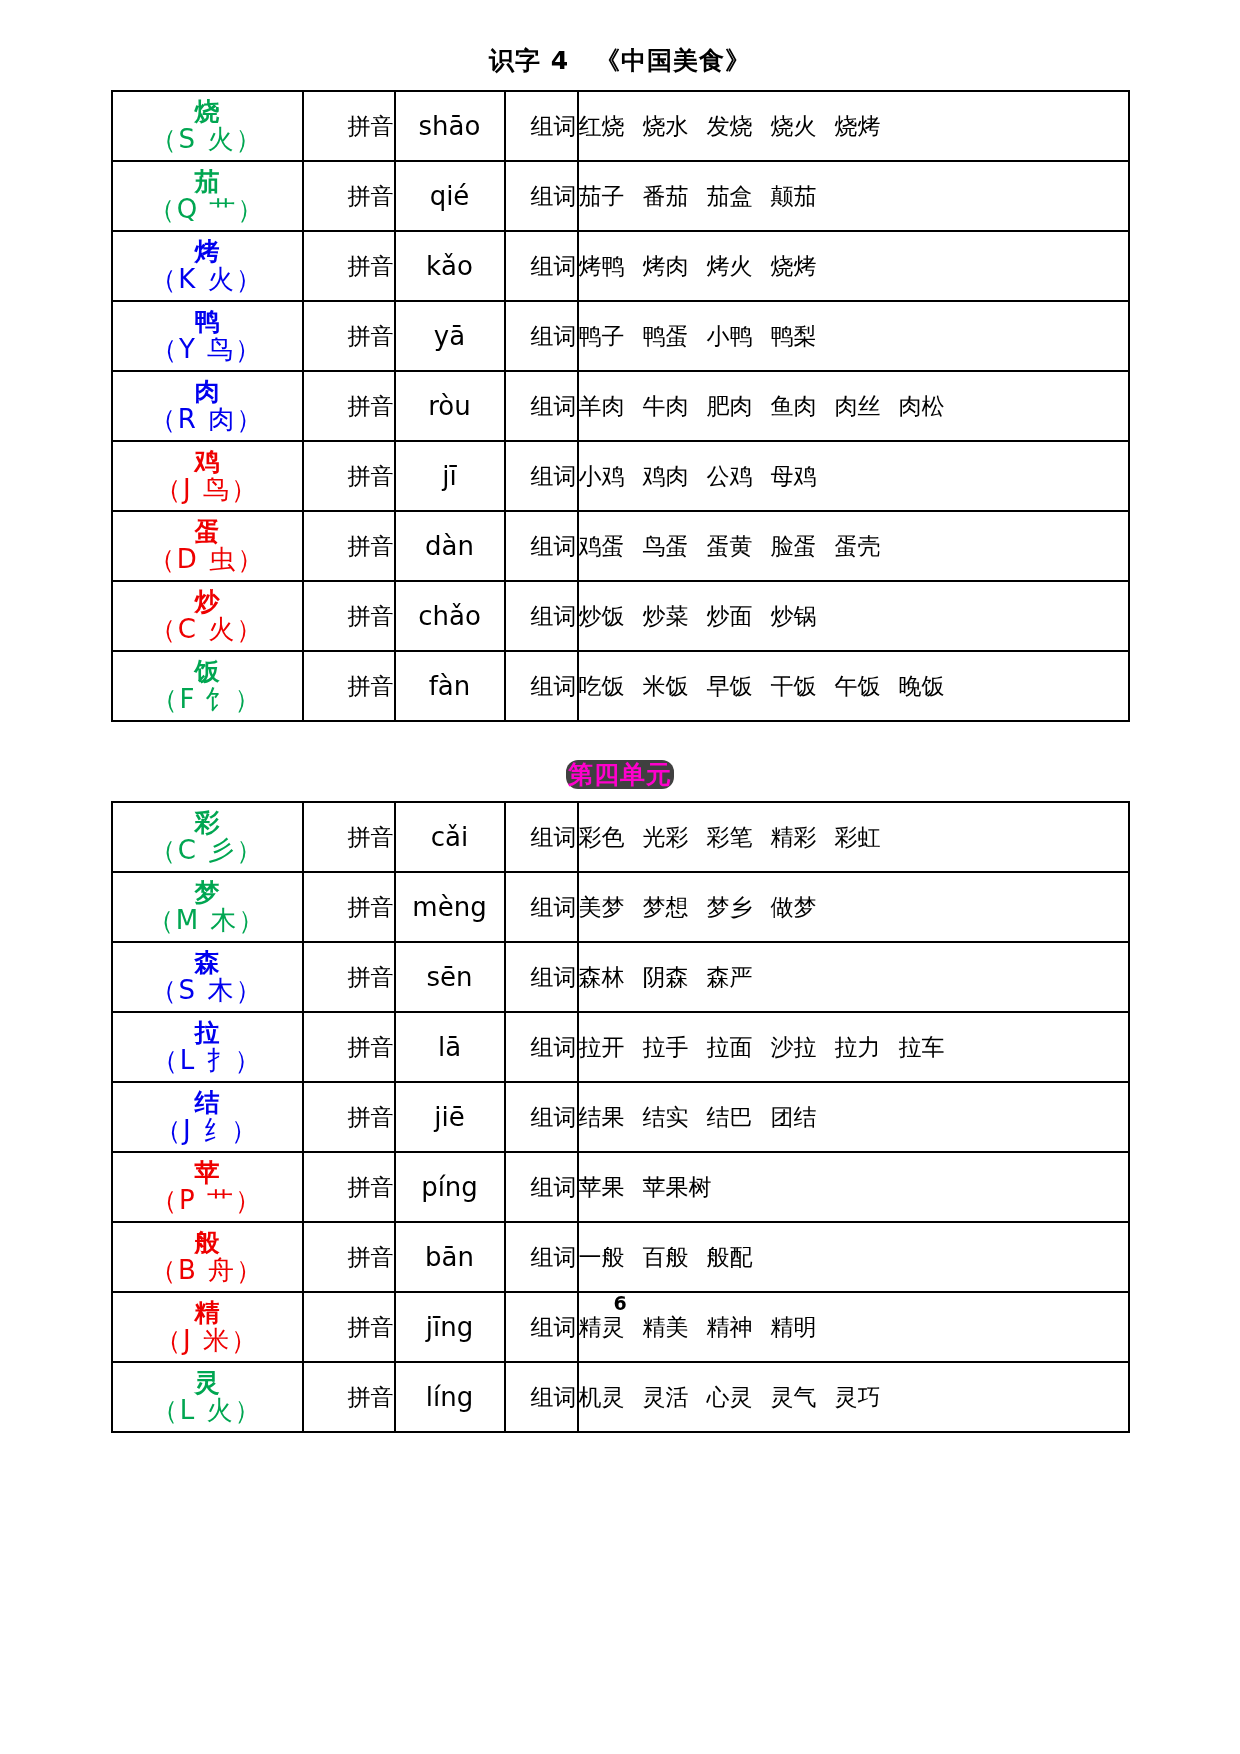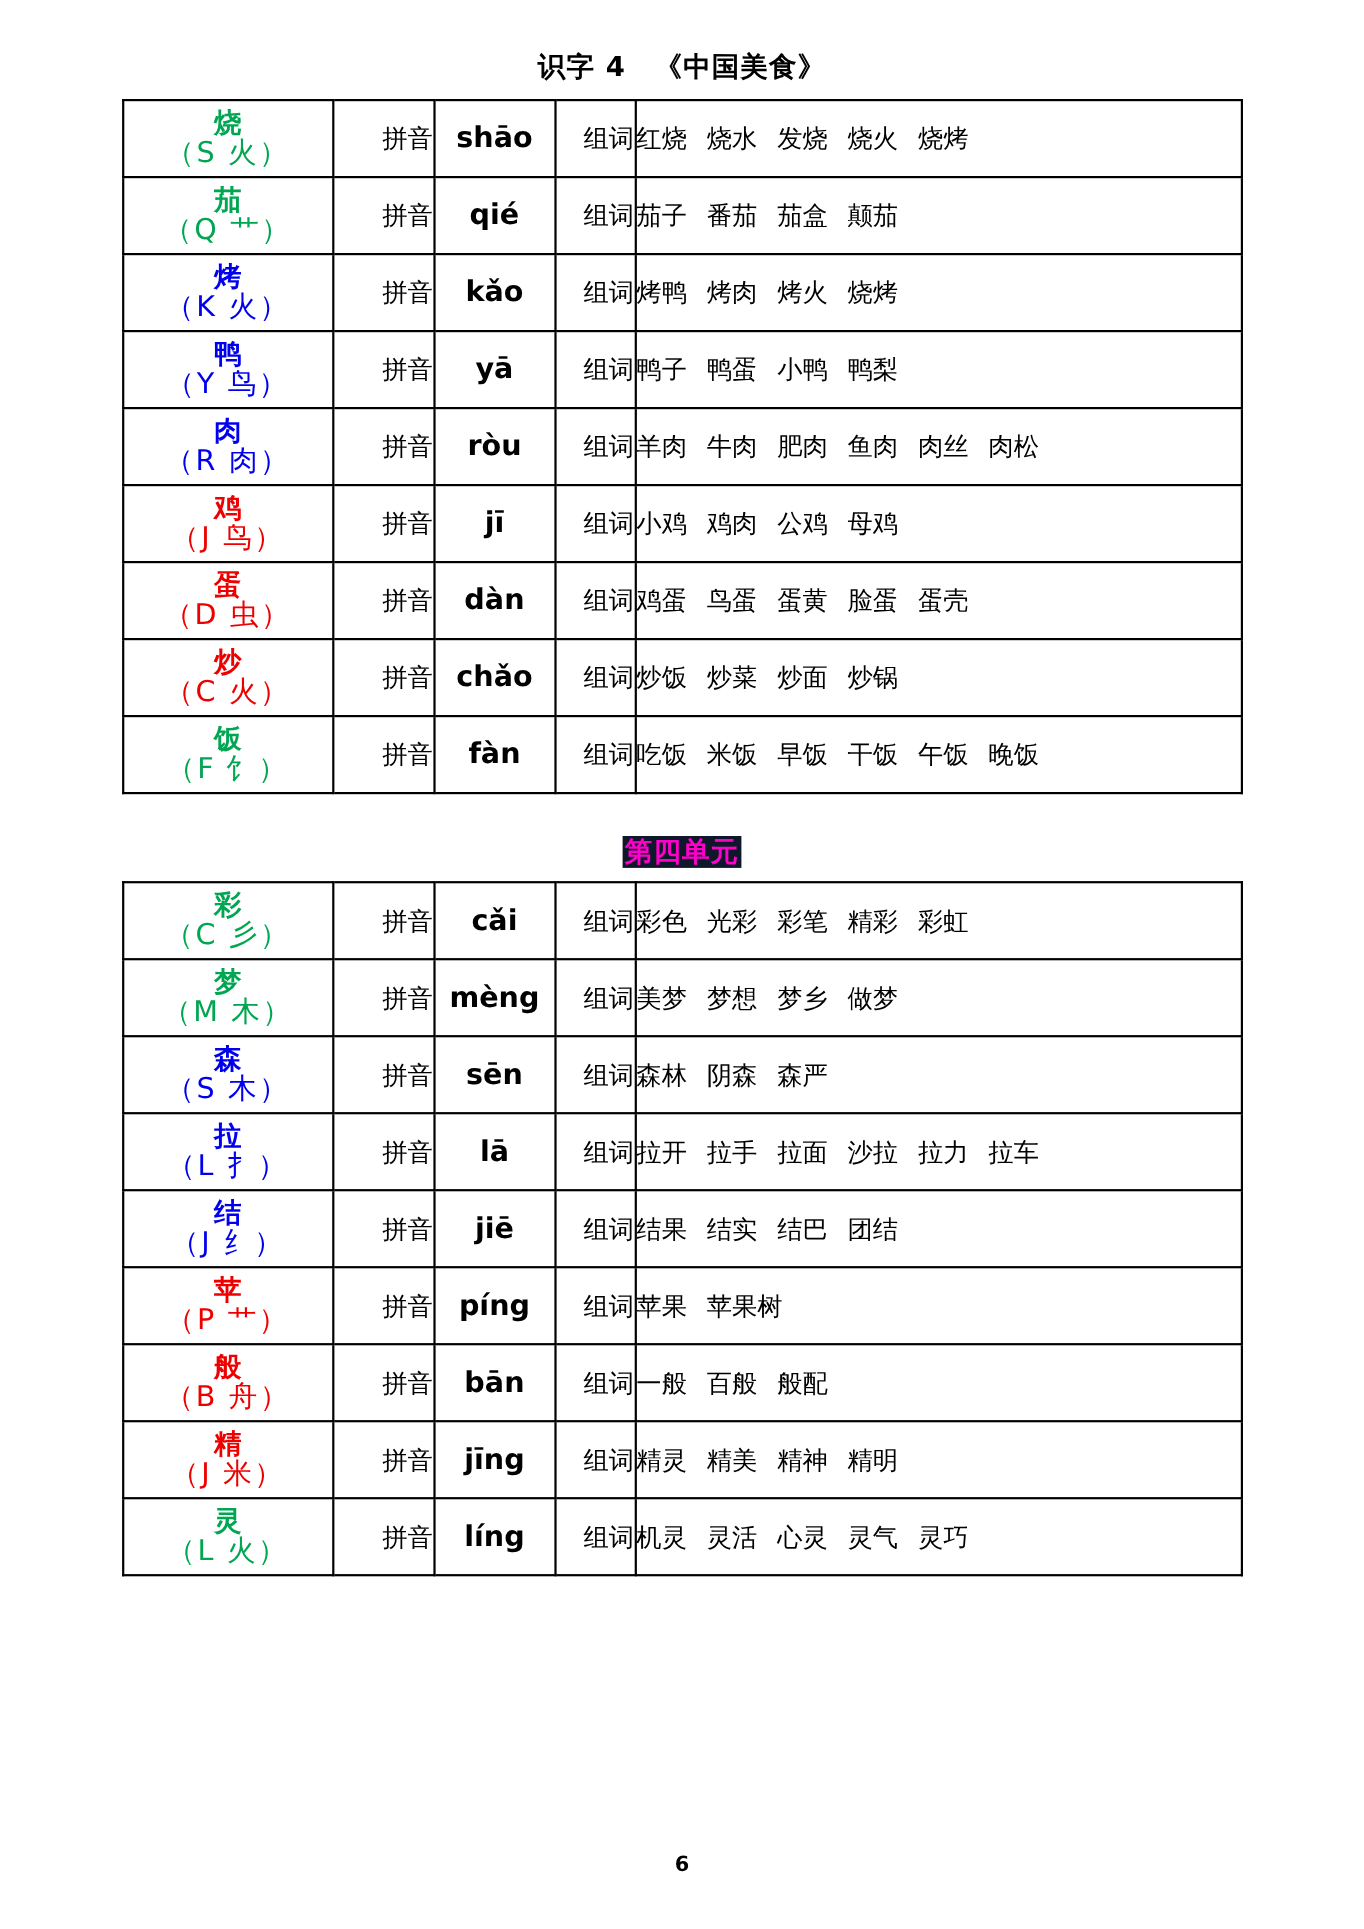--- a/index.html
+++ b/index.html
@@ -9,21 +9,21 @@
   }
   body {
     width: 1240px;
     height: 1754px;
     font-family: "DejaVu Sans", "Liberation Sans", sans-serif;
     color: #000000;
     position: relative;
   }
   .page {
     width: 1240px;
-    height: 1754px;
+    height: 1362px;
     box-sizing: border-box;
     padding: 46px 60px 0 60px;
     position: relative;
   }
   .doc-title {
     text-align: center;
     font-size: 25px;
     font-weight: bold;
     letter-spacing: 1px;
     margin: 0 0 14px 0;
@@ -71,42 +71,43 @@
   .c-red   { color: #ee0000; }
 
   .lab {
     text-align: right;
     font-size: 23px;
     font-weight: normal;
   }
   .pinyin {
     text-align: center;
     font-size: 26px;
-    font-weight: bold;
+    font-weight: normal;
     font-family: "DejaVu Sans", "Liberation Sans", sans-serif;
   }
   .words {
     font-size: 23px;
     padding-left: 18px;
     letter-spacing: 0px;
     white-space: nowrap;
   }
   .words .w { display: inline-block; margin-right: 18px; }
 
   .unit-banner {
     text-align: center;
     margin: 36px 0 10px 0;
   }
   .unit-banner .hl {
-    background: #0f172a;
+    background: #404040;
     color: #ff00cc;
     font-size: 25px;
     font-weight: bold;
     padding: 0 2px;
     letter-spacing: 1px;
+    border-radius: 12px;
   }
   .section-title {
     text-align: center;
     font-size: 25px;
     font-weight: bold;
     letter-spacing: 1px;
     margin: 0 0 14px 0;
   }
   .section-title .gap { display:inline-block; width: 26px; }
 

